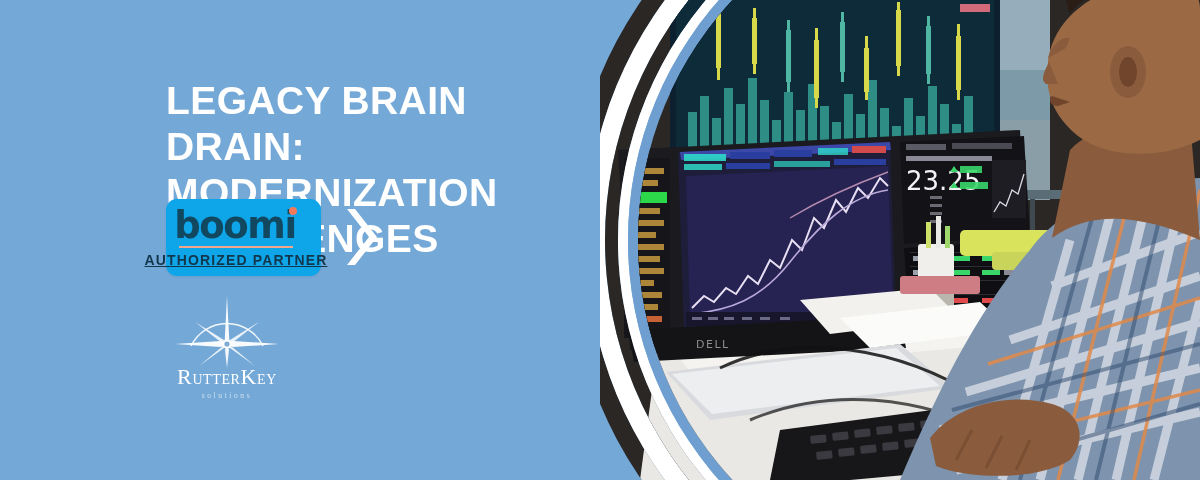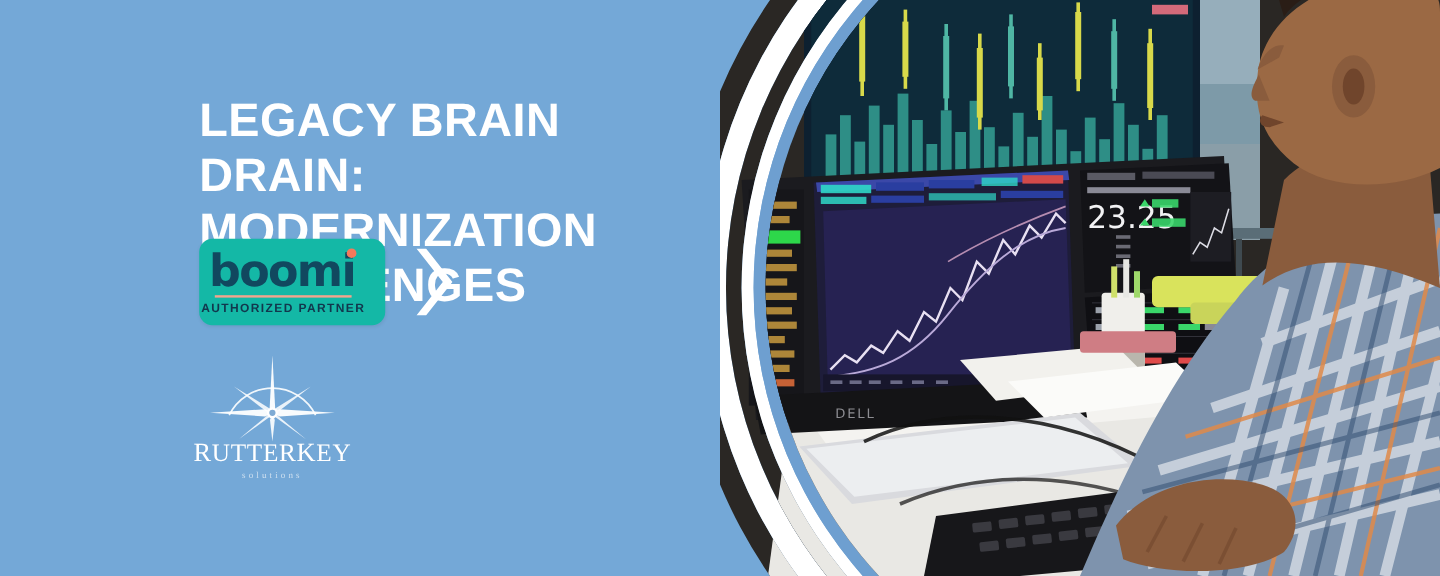--- a/index.html
+++ b/index.html
@@ -36,21 +36,21 @@
   }
 
   
   .badge-row {
     position:absolute;
     left:166px; top:199px;
     display:flex; align-items:center; gap:20px;
     z-index:30;
   }
   .boomi-badge {
-    background:#14b8a6;
+    background:#0ea5e9;
     border-radius:11px;
     width:155px;
     padding:9px 28px 8px 13px;
     display:flex; flex-direction:column; align-items:center;
     box-shadow:0 1px 3px rgba(0,0,0,0.07);
   }
   .boomi-word {
     position:relative;
     font-family:"DejaVu Sans", sans-serif;
     font-weight:bold;
@@ -68,24 +68,25 @@
     background:#f4795b;
   }
   .boomi-rule {
     width:100%; height:1.6px;
     background:#f4a58d;
     margin:3px 0 4px 0;
   }
   .boomi-partner {
     font-family:"Liberation Sans", sans-serif;
     font-weight:bold;
-    font-size:10px;
+    font-size:14px;
     letter-spacing:1.15px;
     color:#12374d;
     white-space:nowrap;
+    text-decoration:underline;
   }
   .chevron { width:40px; height:56px; display:block; }
 
   
   .rutterkey {
     position:absolute;
     left:168px; top:296px;
     width:118px;
     z-index:30;
     display:flex; flex-direction:column; align-items:center;
@@ -93,21 +94,21 @@
   .rk-mark { width:104px; height:72px; display:block; }
   .rk-name {
     font-family:"Liberation Serif", serif;
     color:#ffffff;
     font-size:22px;
     letter-spacing:0.6px;
     line-height:1;
     margin-top:-2px;
     white-space:nowrap;
   }
-  .rk-name .sm { font-size:21px; }
+  .rk-name .sm { font-size:14px; }
   .rk-sub {
     font-family:Liberation Serif, serif;
     color:#cfe0f0;
     font-size:7.5px;
     letter-spacing:2.6px;
     margin-top:3px;
     text-transform:lowercase;
   }
 
   

